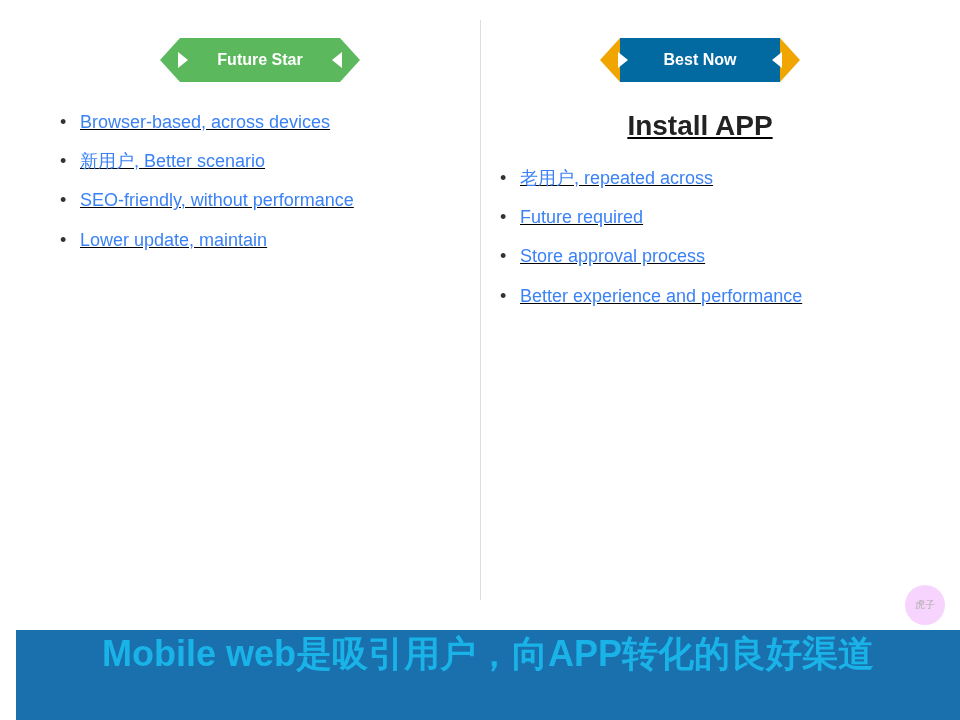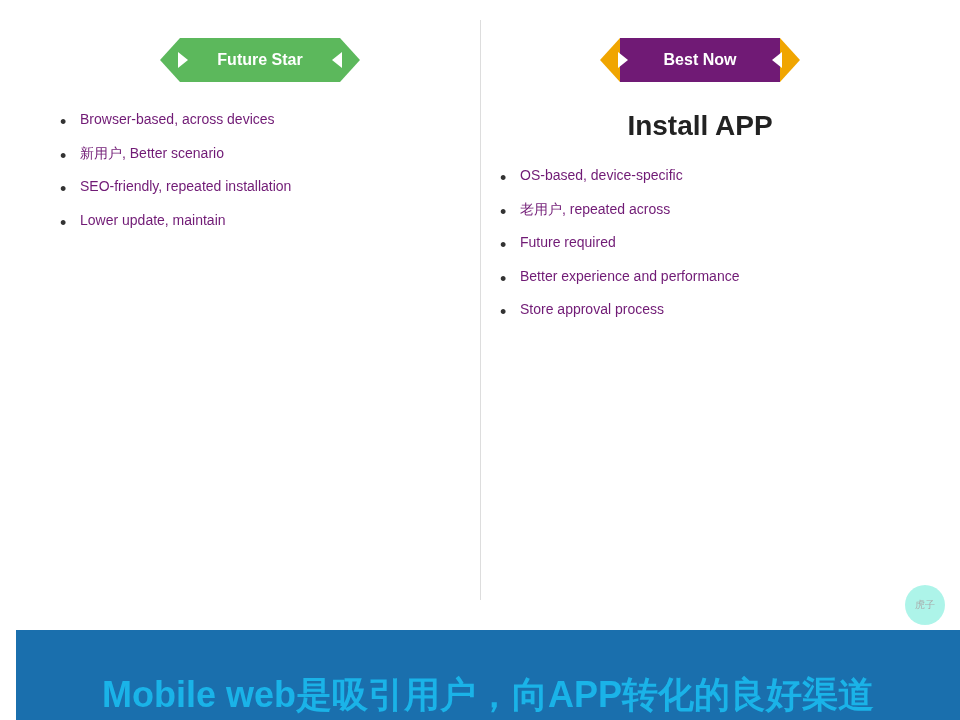--- a/index.html
+++ b/index.html
@@ -11,20 +11,21 @@
       overflow: hidden;
       position: relative;
     }
 
     .main-content {
       display: flex;
       flex-direction: row;
       padding: 20px 40px;
       gap: 0;
       height: 640px;
+      text-decoration: underline;
     }
 
     .column {
       flex: 1;
       display: flex;
       flex-direction: column;
       align-items: center;
       padding: 0 20px;
     }
 
@@ -119,21 +120,21 @@
     .ribbon-green .notch-right {
       right: 18px;
       transform: translateY(-50%);
       border-style: solid;
       border-width: 8px 10px 8px 0;
       border-color: transparent white transparent transparent;
     }
 
     
     .ribbon-orange .ribbon-main {
-      background: #701a75;
+      background: #0369a1;
       align-items: center;
     }
 
     .ribbon-orange::before,
     .ribbon-orange::after {
       content: '';
       position: absolute;
       top: 0;
       width: 0;
       height: 0;
@@ -188,22 +189,22 @@
     }
 
     .bullet-list {
       list-style: none;
       padding: 0;
       width: 100%;
       text-align: left;
     }
 
     .bullet-list li {
-      font-size: 14px;
-      color: #701a75;
+      font-size: 18px;
+      color: #3b82f6;
       margin-bottom: 14px;
       padding-left: 20px;
       position: relative;
       line-height: 1.4;
     }
 
     .bullet-list li::before {
       content: '•';
       position: absolute;
       left: 0;
@@ -221,21 +222,21 @@
     }
 
     .bottom-bar {
       position: absolute;
       bottom: 0;
       left: 16px;
       right: 0;
       height: 90px;
       background: #1a6fad;
       display: flex;
-      align-items: flex-end;
+      align-items: flex-start;
       justify-content: center;
     }
 
     .bottom-text {
       font-size: 36px;
       font-weight: bold;
       color: #1ab3e8;
       white-space: nowrap;
     }
 
@@ -246,21 +247,21 @@
       right: 15px;
       width: 40px;
       height: 40px;
       opacity: 0.5;
     }
 
     .watermark-circle {
       width: 40px;
       height: 40px;
       border-radius: 50%;
-      background: #5eead4;
+      background: #f0abfc;
       display: flex;
       align-items: center;
       justify-content: center;
       font-size: 10px;
       color: #555;
     }
   </style>
 </head>
 <body>
 
@@ -274,44 +275,43 @@
         </div>
         <div class="notch-left"></div>
         <div class="notch-right"></div>
       </div>
     </div>
 
 
     <ul class="bullet-list">
       <li>Browser-based, across devices</li>
       <li>新用户, Better scenario</li>
-      <li>SEO-friendly, repeated installation</li>
+      <li>SEO-friendly, without performance</li>
       <li>Lower update, maintain</li>
     </ul>
   </div>
 
   <div class="column">
     <div class="ribbon-container">
       <div class="ribbon ribbon-orange">
         <div class="ribbon-main">
           <span class="ribbon-label">Best Now</span>
         </div>
         <div class="notch-left"></div>
         <div class="notch-right"></div>
       </div>
     </div>
 
     <h2 class="column-title">Install APP</h2>
 
     <ul class="bullet-list">
-      <li>OS-based, device-specific</li>
       <li>老用户, repeated across</li>
       <li>Future required</li>
+      <li>Store approval process</li>
       <li>Better experience and performance</li>
-      <li>Store approval process</li>
     </ul>
   </div>
 
 </div>
 
 <div class="divider-line"></div>
 
 <div class="watermark">
   <div class="watermark-circle">虎子</div>
 </div>

